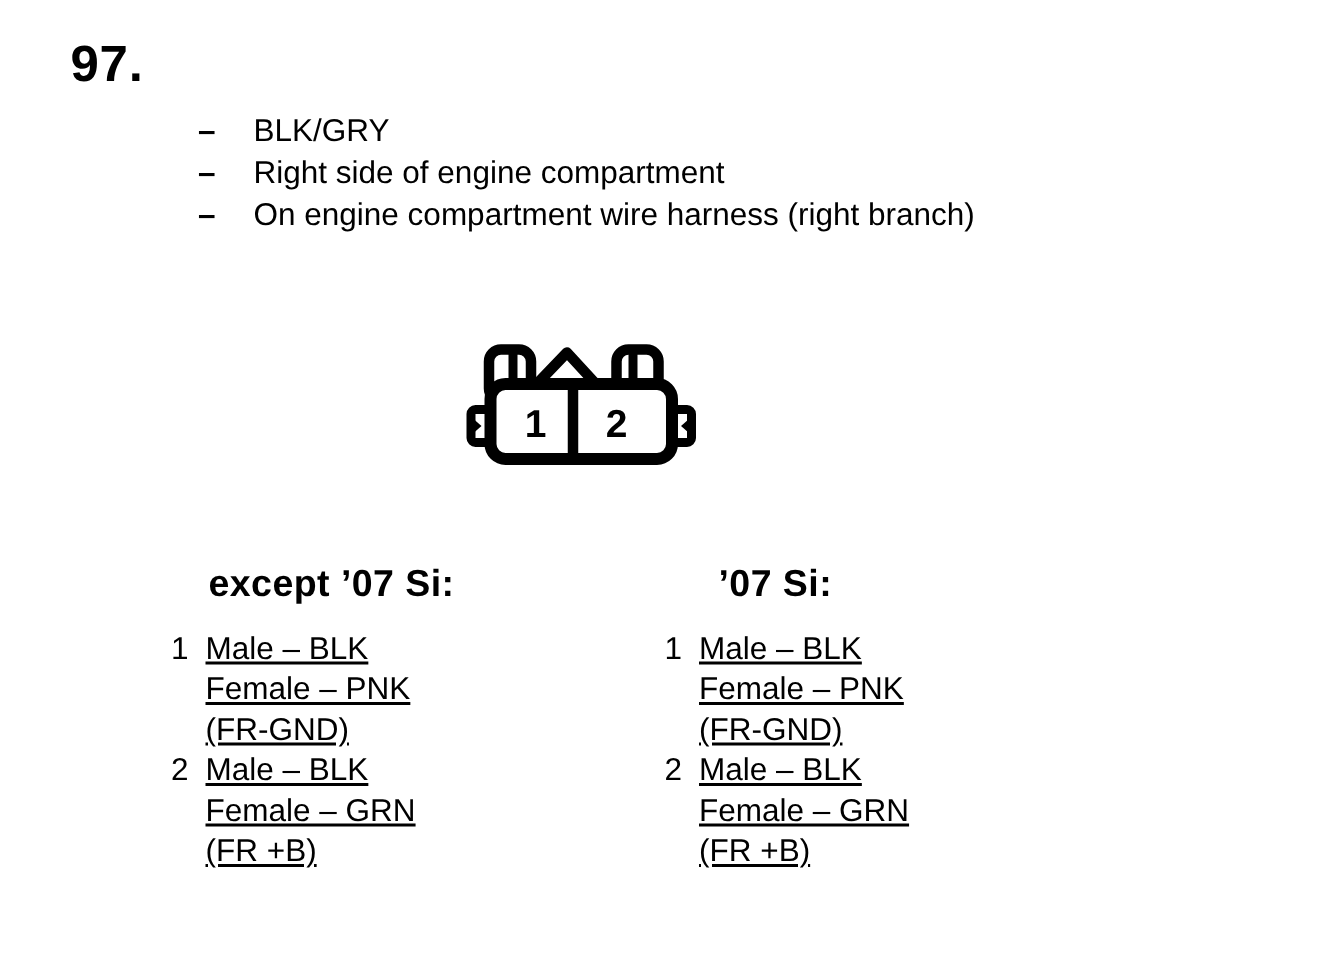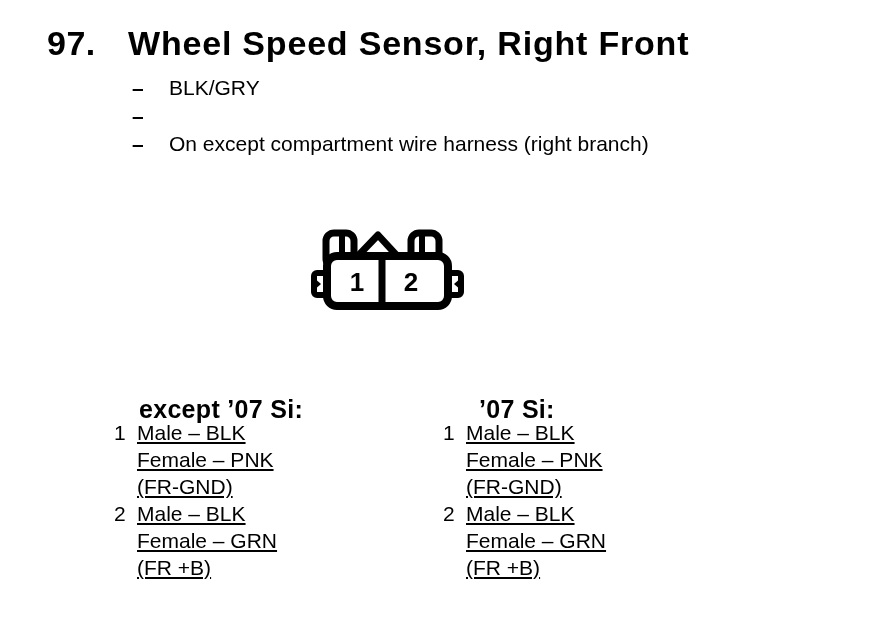--- a/index.html
+++ b/index.html
@@ -70,21 +70,20 @@
   }
 
   
   .col-heading {
     position: absolute;
     top: 375px;
     font-size: 25px;
     font-weight: bold;
     letter-spacing: 0.3px;
     white-space: nowrap;
-    margin-top: 20px;
   }
   .col-heading.left  { left: 139px; }
   .col-heading.right { left: 479px; }
 
   .pin-list {
     position: absolute;
     top: 419px;
     font-size: 21px;
     line-height: 27px;
   }
@@ -97,33 +96,33 @@
     flex: 0 0 23px;
   }
   .pin-lines div { white-space: nowrap; text-decoration: underline; }
 </style>
 </head>
 <body>
 
 <div class="page">
 
   <div class="item-number">97.</div>
-  <div class="page-title">Wheel Speed Sensor, Right Front</div>
 
   <div class="details">
     <div class="detail-row">
       <span class="detail-dash">–</span>
       <span class="detail-text">BLK/GRY</span>
     </div>
     <div class="detail-row">
       <span class="detail-dash">–</span>
+      <span class="detail-text">Right side of engine compartment</span>
     </div>
     <div class="detail-row">
       <span class="detail-dash">–</span>
-      <span class="detail-text">On except compartment wire harness (right branch)</span>
+      <span class="detail-text">On engine compartment wire harness (right branch)</span>
     </div>
   </div>
 
   <div class="connector-wrap">
     <svg width="160" height="90" viewBox="0 0 160 90">
 
       <rect x="18" y="7" width="28" height="34" rx="8" fill="#ffffff" stroke="#000000" stroke-width="7"></rect>
       <line x1="34" y1="4" x2="34" y2="38" stroke="#000000" stroke-width="6"></line>
       <rect x="103" y="7" width="28" height="34" rx="8" fill="#ffffff" stroke="#000000" stroke-width="7"></rect>
       <line x1="114" y1="4" x2="114" y2="38" stroke="#000000" stroke-width="6"></line>

